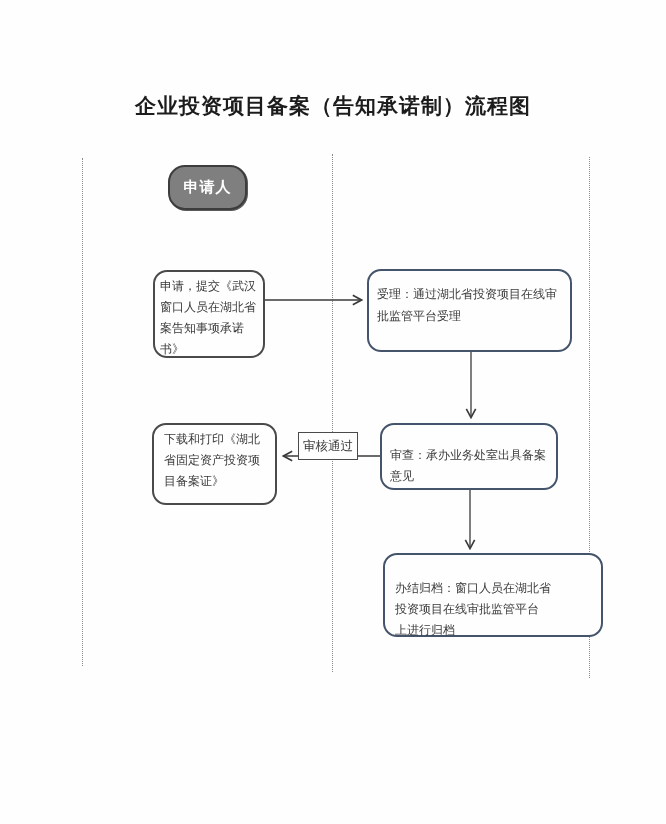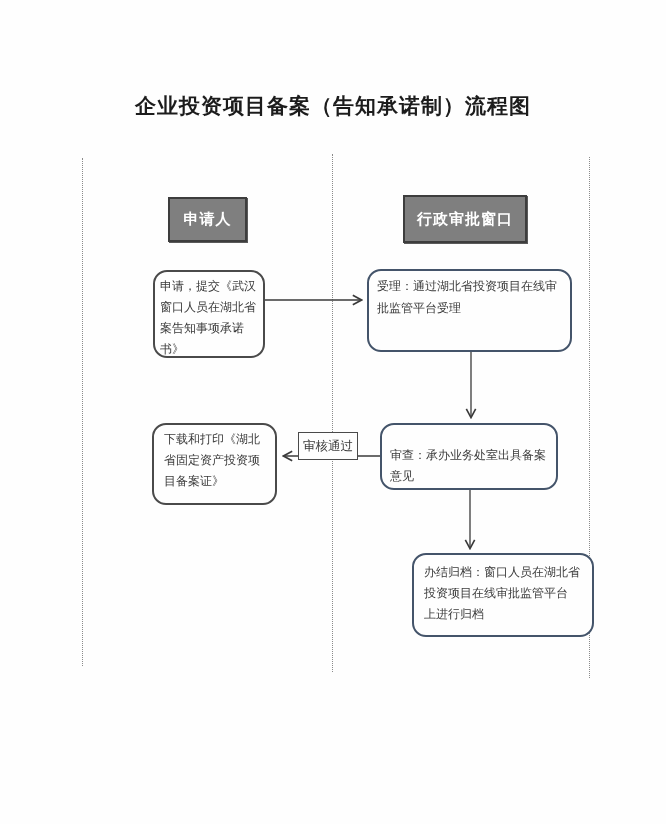--- a/index.html
+++ b/index.html
@@ -28,48 +28,47 @@
     width: 0;
     border-left: 1px dotted #8a8a8a;
   }
   .lane-divider.left   { left: 82px;  top: 158px; height: 508px; }
   .lane-divider.middle { left: 332px; top: 154px; height: 518px; }
   .lane-divider.right  { left: 589px; top: 157px; height: 521px; }
   .header-box {
     position: absolute;
     background: #7f7f7f;
     border: 2px solid #3d3d3d;
-    border-radius: 0;
+    border-radius: 17px;
     color: #ffffff;
     font-weight: bold;
     font-size: 15px;
     display: flex;
     align-items: center;
     justify-content: center;
     letter-spacing: 1px;
     box-shadow: 1px 1px 0 #5a5a5a;
-    margin-top: 32px;
   }
   .header-box.applicant { left: 168px; top: 165px; width: 79px;  height: 45px; }
   .header-box.window    { left: 403px; top: 163px; width: 124px; height: 48px; }
   .flow-box {
     position: absolute;
     background: #fefefe;
     border: 2px solid #44546a;
     border-radius: 14px;
     color: #3a3a3a;
     font-size: 12px;
     line-height: 21px;
     white-space: pre-line;
   }
   .flow-box.apply    { left: 153px; top: 270px; width: 112px; height: 88px; padding: 4px 5px;  border-color: #4a4a4a; }
-  .flow-box.accept   { left: 367px; top: 269px; width: 205px; height: 83px; padding: 4px 8px; line-height: 22px; }
+  .flow-box.accept   { left: 367px; top: 269px; width: 205px; height: 83px; padding: 12px 8px; line-height: 22px; }
   .flow-box.review   { left: 380px; top: 423px; width: 178px; height: 67px; padding: 20px 8px; }
   .flow-box.download { left: 152px; top: 423px; width: 125px; height: 82px; padding: 4px 10px; border-color: #4a4a4a; }
-  .flow-box.archive  { left: 383px; top: 553px; width: 182px; height: 84px; padding: 7px 10px; margin-left: 29px; }
+  .flow-box.archive  { left: 383px; top: 553px; width: 220px; height: 84px; padding: 23px 10px; }
   .approval-label {
     position: absolute;
     left: 298px; top: 432px;
     width: 60px; height: 28px;
     background: #fefefe;
     border: 1px solid #4a4a4a;
     color: #3a3a3a;
     font-size: 12.5px;
     display: flex;
     align-items: center;
@@ -107,21 +106,20 @@
     </g>
     <g>
       <line x1="380" y1="456" x2="284" y2="456" stroke="#3a3a3a" stroke-width="1.3" marker-end="url(#arrowhead)"></line>
     </g>
     <g>
       <line x1="470" y1="490" x2="470" y2="548" stroke="#3a3a3a" stroke-width="1.3" marker-end="url(#arrowhead)"></line>
     </g>
   </svg>
 
   <div class="header-box applicant">申请人</div>
-  <div class="header-box window">行政审批窗口</div>
 
   <div class="flow-box apply">申请，提交《武汉
 窗口人员在湖北省
 案告知事项承诺
 书》</div>
   <div class="flow-box accept">受理：通过湖北省投资项目在线审
 批监管平台受理</div>
   <div class="flow-box review">审查：承办业务处室出具备案
 意见</div>
   <div class="flow-box download">下载和打印《湖北

